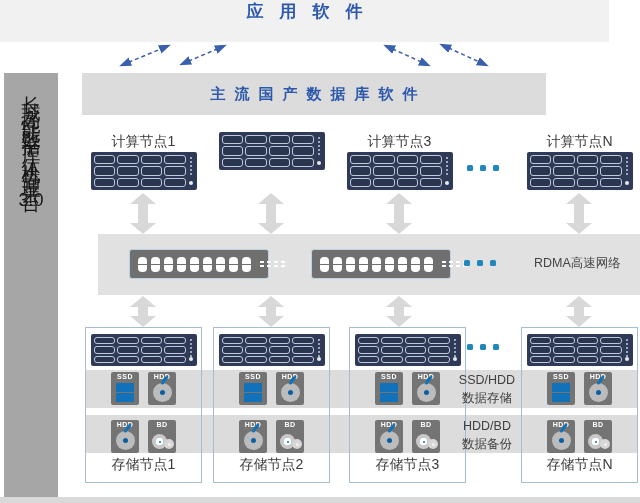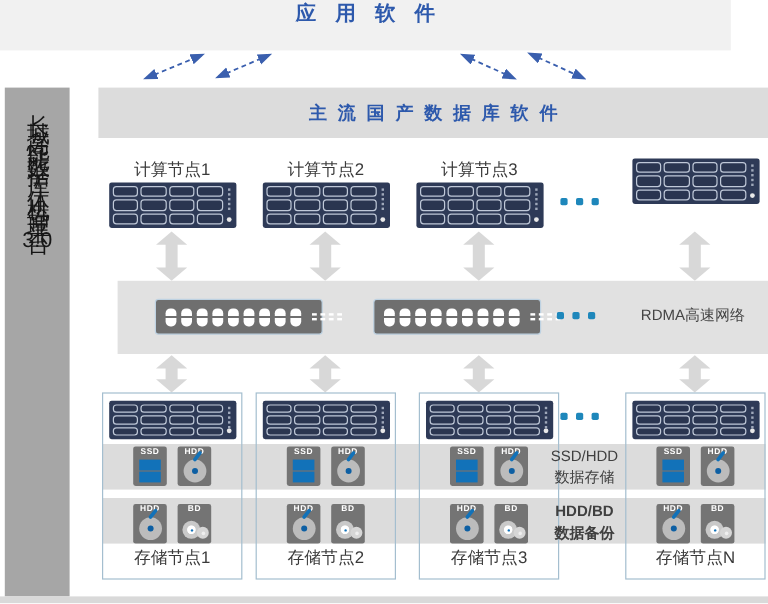--- a/index.html
+++ b/index.html
@@ -4,21 +4,21 @@
 <style>
   * { margin:0; padding:0; box-sizing:border-box; }
   html,body { background:#fff; }
   body { font-family:"Liberation Sans","DejaVu Sans",sans-serif; }
   .canvas { position:relative; width:640px; height:503px; background:#ffffff; overflow:hidden; }
 
   
   .band-top { position:absolute; left:0; top:0; width:609px; height:42px; background:#f1f1f1;
               display:flex; justify-content:center; }
   .band-top span { color:#2d59ac; font-weight:bold; font-size:17px; letter-spacing:16px; text-indent:16px; }
-  .band-db { position:absolute; left:82px; top:73px; width:558px; height:42px; background:#dcdcdc;
+  .band-db { position:absolute; left:82px; top:73px; width:464px; height:42px; background:#dcdcdc;
              display:flex; align-items:center; justify-content:center; }
   .band-db span { color:#2d59ac; font-weight:bold; font-size:15px; letter-spacing:9px; text-indent:9px; }
   .diag-arrows { position:absolute; left:88px; top:38px; }
 
   
   .sidebar { position:absolute; left:4px; top:73px; width:54px; height:424px; background:#a6a6a6;
              display:flex; flex-direction:column; align-items:center; padding-top:7px; }
   .sidebar-vert { writing-mode:vertical-rl; text-orientation:upright; color:#161616;
                   font-size:19px; letter-spacing:7px; line-height:54px; }
   .sidebar-suffix { color:#161616; font-size:18px; margin-top:5px; }
@@ -142,21 +142,20 @@
       <span class="ledstrip">
           <i class="led"></i>
           <i class="led"></i>
           <i class="led"></i>
           <i class="led"></i>
           <i class="led"></i>
         </span>
     </div>
   </div>
   <div class="node-col" style="left:213px; top:131px;">
-    <div class="node-label">计算节点2</div>
     <div class="rack tall">
       <span class="bays">
           <i class="bay"></i>
           <i class="bay"></i>
           <i class="bay"></i>
           <i class="bay"></i>
           <i class="bay"></i>
           <i class="bay"></i>
           <i class="bay"></i>
           <i class="bay"></i>
@@ -199,20 +198,21 @@
           <i class="led"></i>
         </span>
     </div>
   </div>
   <div class="dots" style="left:467px; top:165px;">
       <i class="dot"></i>
       <i class="dot"></i>
       <i class="dot"></i>
     </div>
   <div class="node-col" style="left:521px; top:131px;">
+    <div class="node-label">计算节点N</div>
     <div class="rack tall">
       <span class="bays">
           <i class="bay"></i>
           <i class="bay"></i>
           <i class="bay"></i>
           <i class="bay"></i>
           <i class="bay"></i>
           <i class="bay"></i>
           <i class="bay"></i>
           <i class="bay"></i>
@@ -468,21 +468,21 @@
     <div class="node-label">存储节点3</div>
   </div>
 
   <div class="dots" style="left:467px; top:344px;">
       <i class="dot"></i>
       <i class="dot"></i>
       <i class="dot"></i>
     </div>
   <div class="tier-label" style="top:372px;">SSD/HDD
 数据存储</div>
-  <div class="tier-label" style="top:418px;font-weight:bold;">HDD/BD
+  <div class="tier-label" style="top:418px;">HDD/BD
 数据备份</div>
 
   <div class="sbox" style="left:521px;">
     <div class="rack short">
       <span class="bays">
           <i class="bay"></i>
           <i class="bay"></i>
           <i class="bay"></i>
           <i class="bay"></i>
           <i class="bay"></i>

